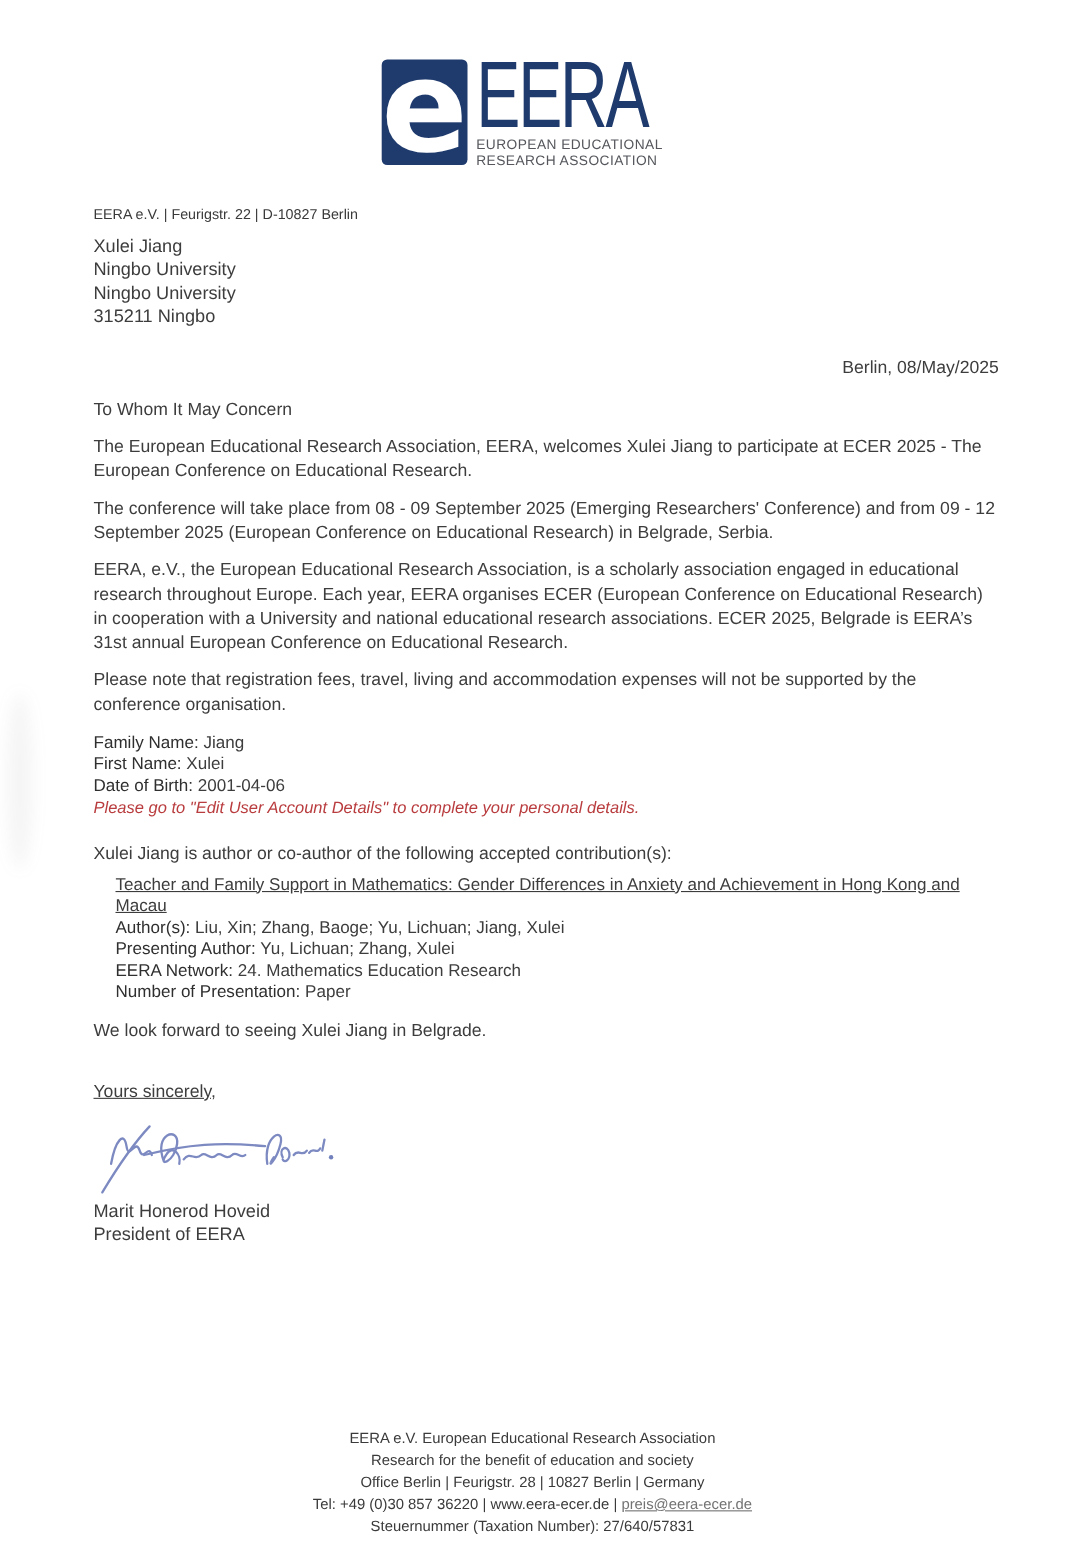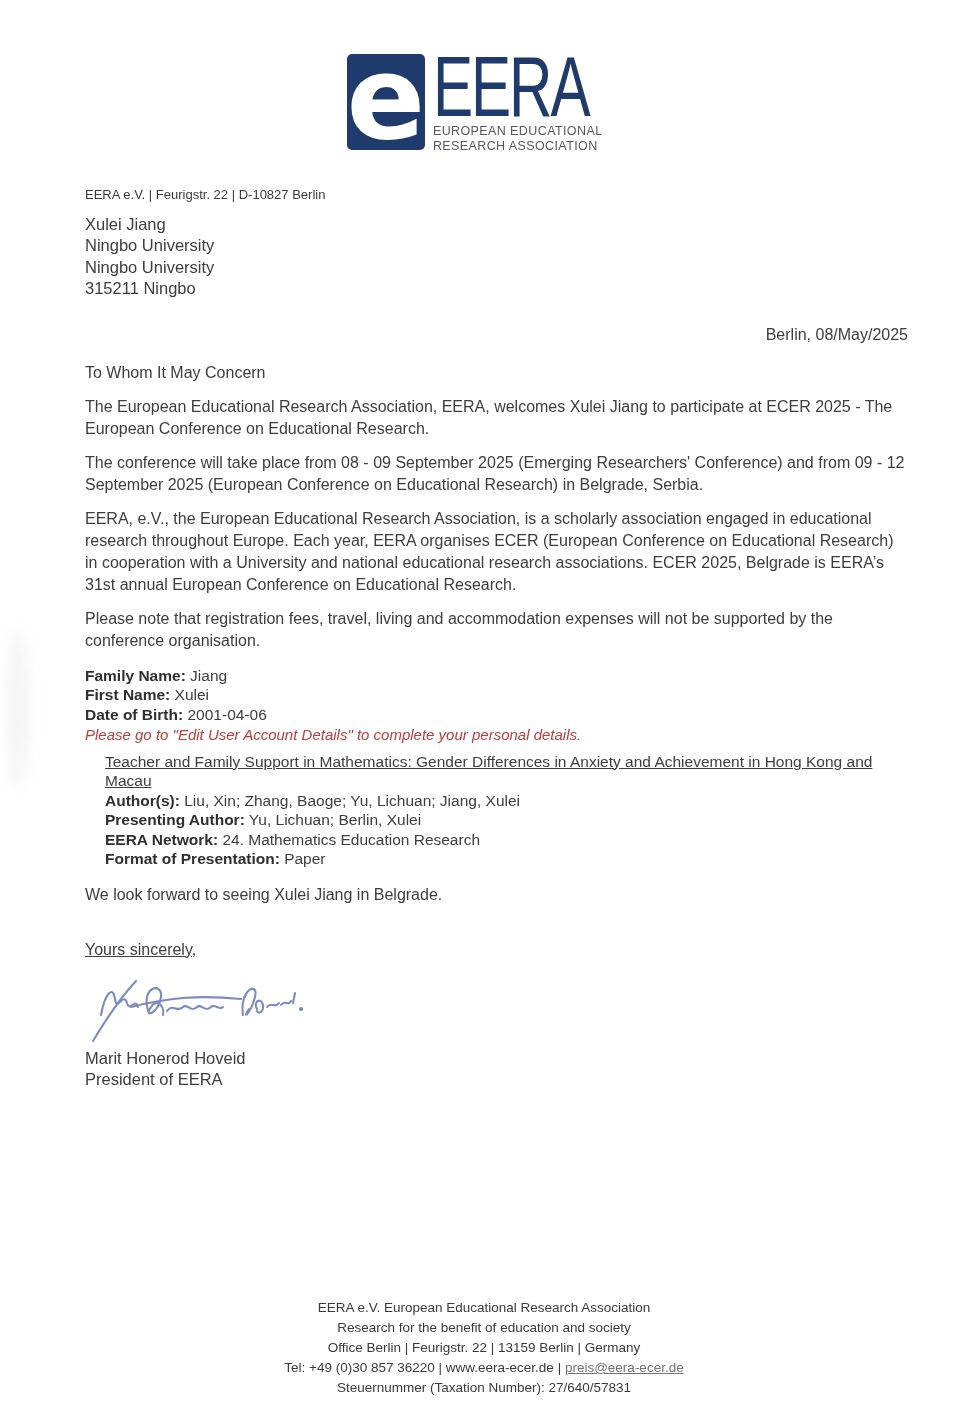--- a/index.html
+++ b/index.html
@@ -54,21 +54,21 @@
     font-size: 12.5px; line-height: 1.18; letter-spacing: 0.4px;
     white-space: nowrap;
   }
   
   .content { padding: 0 60px 0 85px; }
   .sender-line { margin-top: 33px; font-size: 13px; color: #3a3a3a; }
   .address { margin-top: 12px; font-size: 16.5px; line-height: 21.5px; }
   .date-line { margin-top: 26px; text-align: right; font-size: 16px; }
   p, .salutation { font-size: 16px; line-height: 22px; margin: 12px 0 0 0; }
   .salutation { margin-top: 18px; }
-  .b { font-weight: 700; color: #2f2f2f; }
+  .b { font-weight: 400; color: #2f2f2f; }
   .details { margin-top: 14px; font-size: 15.5px; line-height: 19.5px; }
   .red-note { font-style: italic; color: #b93c3e; font-size: 15px; margin-top: 1px; }
   .intro { margin-top: 21px; }
   .contribution { margin: 7px 0 0 20px; font-size: 15.5px; line-height: 19.5px; }
   .contribution-title { max-width: 800px; text-decoration: underline; }
   .closing { margin-top: 15px; }
   .valediction { margin-top: 33px; text-decoration: underline; }
   .signature { margin: 12px 0 0 6px; width: 215px; height: 72px; }
   .signature svg { display: block; }
   .signer { margin-top: 3px; font-size: 16.5px; line-height: 21.5px; }
@@ -120,27 +120,28 @@
     <p>EERA, e.V., the European Educational Research Association, is a scholarly association engaged in educational research throughout Europe. Each year, EERA organises ECER (European Conference on Educational Research) in cooperation with a University and national educational research associations. ECER 2025, Belgrade is EERA’s 31st annual European Conference on Educational Research.</p>
     <p>Please note that registration fees, travel, living and accommodation expenses will not be supported by the conference organisation.</p>
 
     <div class="details">
       <div><span class="b">Family Name:</span> <span>Jiang</span></div>
       <div><span class="b">First Name:</span> <span>Xulei</span></div>
       <div><span class="b">Date of Birth:</span> <span>2001-04-06</span></div>
       <div class="red-note">Please go to "Edit User Account Details" to complete your personal details.</div>
     </div>
 
+    <p class="intro">Xulei Jiang is author or co-author of the following accepted contribution(s):</p>
 
     <div class="contribution">
       <div class="contribution-title">Teacher and Family Support in Mathematics: Gender Differences in Anxiety and Achievement in Hong Kong and Macau</div>
       <div><span class="b">Author(s):</span> <span>Liu, Xin; Zhang, Baoge; Yu, Lichuan; Jiang, Xulei</span></div>
-      <div><span class="b">Presenting Author:</span> <span>Yu, Lichuan; Berlin, Xulei</span></div>
+      <div><span class="b">Presenting Author:</span> <span>Yu, Lichuan; Zhang, Xulei</span></div>
       <div><span class="b">EERA Network:</span> <span>24. Mathematics Education Research</span></div>
-      <div><span class="b">Format of Presentation:</span> <span>Paper</span></div>
+      <div><span class="b">Number of Presentation:</span> <span>Paper</span></div>
     </div>
 
     <p class="closing">We look forward to seeing Xulei Jiang in Belgrade.</p>
 
     <p class="valediction">Yours sincerely,</p>
 
     <div class="signature">
       <svg width="215" height="72" viewBox="0 0 215 72" fill="none" xmlns="http://www.w3.org/2000/svg">
         <g stroke="#7280bd" stroke-width="2.1" stroke-linecap="round" fill="none" opacity="0.92">
           <path d="M2,68 C14,48 30,24 45,8"></path>
@@ -161,18 +162,18 @@
     <div class="signer">
       <div>Marit Honerod Hoveid</div>
       <div>President of EERA</div>
     </div>
 
   </main>
 
   <footer>
     <div>EERA e.V. European Educational Research Association</div>
     <div>Research for the benefit of education and society</div>
-    <div>Office Berlin | Feurigstr. 22 | 13159 Berlin | Germany</div>
+    <div>Office Berlin | Feurigstr. 28 | 10827 Berlin | Germany</div>
     <div><span>Tel: +49 (0)30 857 36220 | www.eera-ecer.de | </span><a class="link">preis@eera-ecer.de</a></div>
     <div>Steuernummer (Taxation Number): 27/640/57831</div>
   </footer>
 
 </div>
 
 </body></html>

